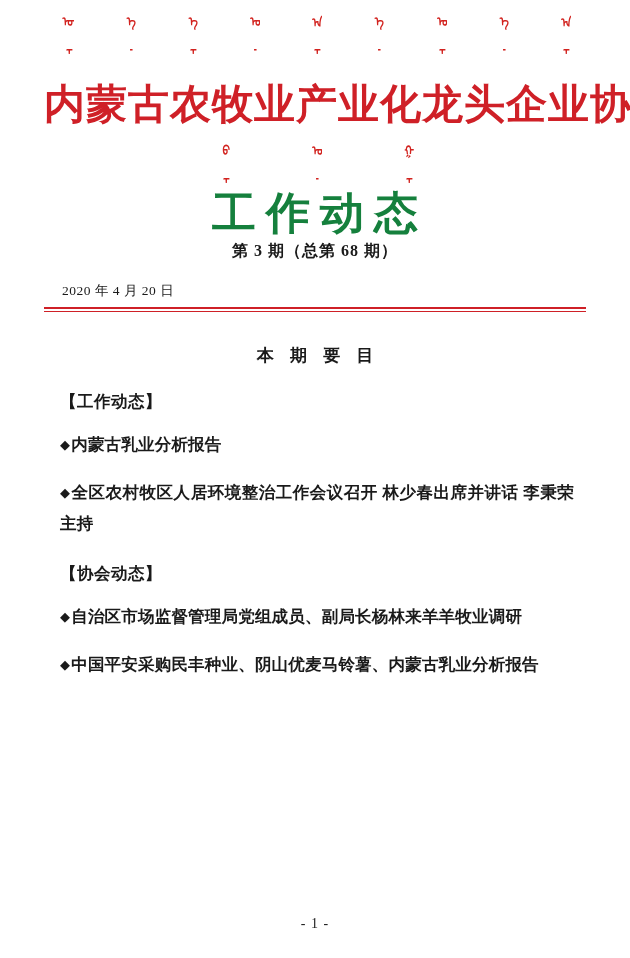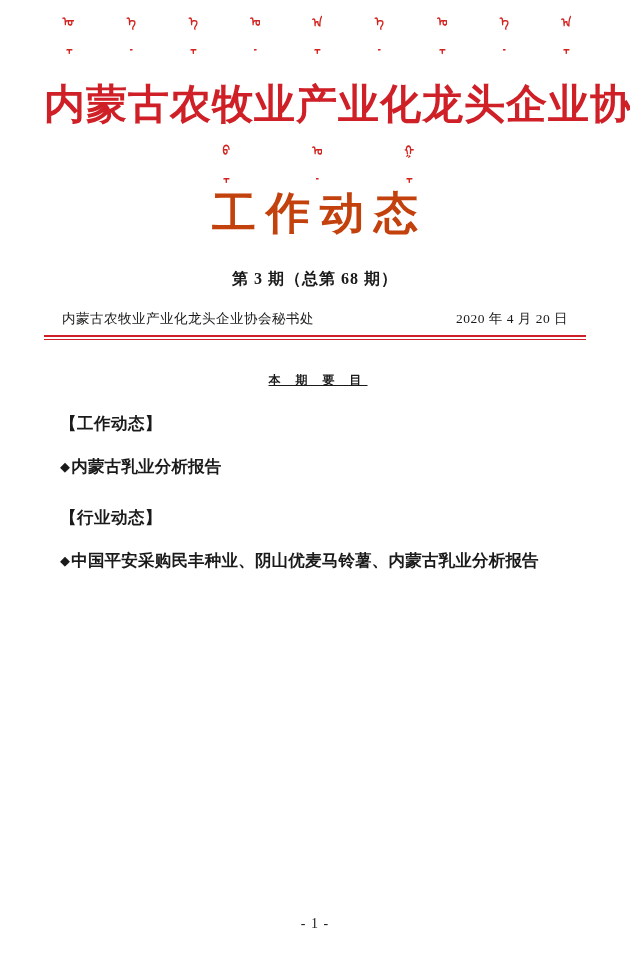--- a/index.html
+++ b/index.html
@@ -57,35 +57,35 @@
   .mongolian-row2 {
     display: flex;
     justify-content: center;
     gap: 78px;
     align-items: flex-start;
     margin-top: 16px;
     height: 44px;
   }
   .bulletin-title {
     text-align: center;
-    color: #c2410c;
+    color: #15803d;
     font-family: "Liberation Sans", sans-serif;
     font-weight: 700;
     font-size: 44px;
     letter-spacing: 10px;
     line-height: 1.1;
     margin-top: 2px;
     text-indent: 10px;
   }
   .issue-line {
     text-align: center;
     font-family: "Liberation Serif", serif;
     font-weight: 700;
     font-size: 16px;
-    margin-top: 32px;
+    margin-top: 4px;
     letter-spacing: 1px;
   }
 
   
   .imprint {
     display: flex;
     justify-content: space-between;
     align-items: baseline;
     font-size: 13.5px;
     margin-top: 20px;
@@ -99,26 +99,25 @@
   }
   .rule-thin {
     border: none;
     border-top: 1px solid #cf2027;
     margin: 2px 0 0 0;
   }
 
   
   .contents-heading {
     text-align: center;
-    font-size: 12px;
+    font-size: 17px;
     font-weight: 700;
     letter-spacing: 6px;
     margin-top: 32px;
     text-indent: 6px;
-    text-decoration: underline;
   }
   .section-head {
     font-size: 16.5px;
     font-weight: 700;
     margin-top: 24px;
     padding-left: 16px;
     letter-spacing: 0.5px;
   }
   .entry {
     font-size: 16.5px;
@@ -174,38 +173,43 @@
       <span class="mongolian-glyph">ᠤ ᠊</span>
       <span class="mongolian-glyph">ᠭ ᠇</span>
     </div>
 
     <div class="bulletin-title">工作动态</div>
 
     <div class="issue-line">第 3 期（总第 68 期）</div>
   </div>
 
   <div class="imprint">
-    <span>内蒙古农牧业产业化龙头企业协会秘书处</span>
     <span>2020 年 4 月 20 日</span>
   </div>
   <hr class="rule-thick">
   <hr class="rule-thin">
 
   <div>
     <div class="contents-heading">本 期 要 目</div>
 
     <div class="section-head">【工作动态】</div>
 
     <div class="entry">
       <span class="marker">◆</span><span>内蒙古乳业分析报告</span>
     </div>
 
-
-    <div class="section-head">【行业动态】</div>
-
+    <div class="entry">
+      <span class="marker">◆</span><span>全区农村牧区人居环境整治工作会议召开  林少春出席并讲话  李秉荣主持</span>
+    </div>
+
+    <div class="section-head">【协会动态】</div>
+
+    <div class="entry">
+      <span class="marker">◆</span><span>自治区市场监督管理局党组成员、副局长杨林来羊羊牧业调研</span>
+    </div>
 
     <div class="entry">
       <span class="marker">◆</span><span>中国平安采购民丰种业、阴山优麦马铃薯、内蒙古乳业分析报告</span>
     </div>
   </div>
 
   <div class="page-number">- 1 -</div>
 </div>
 
 </body></html>

